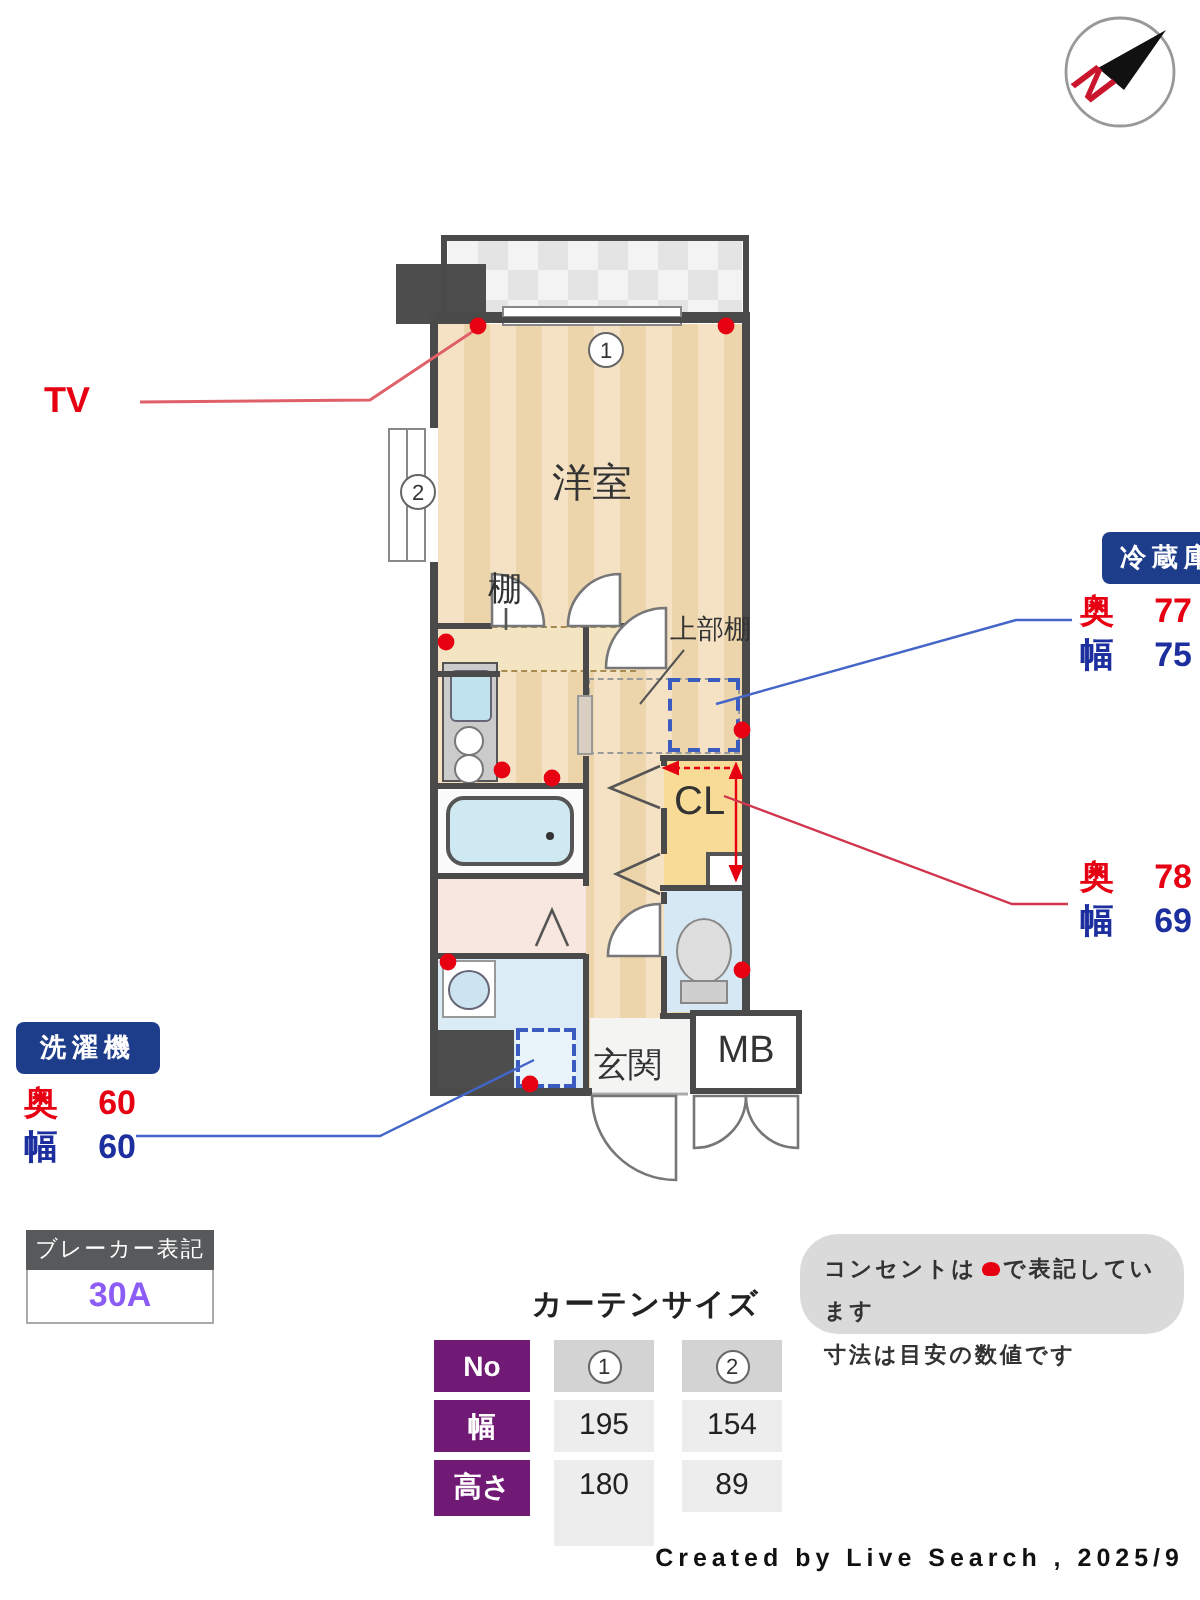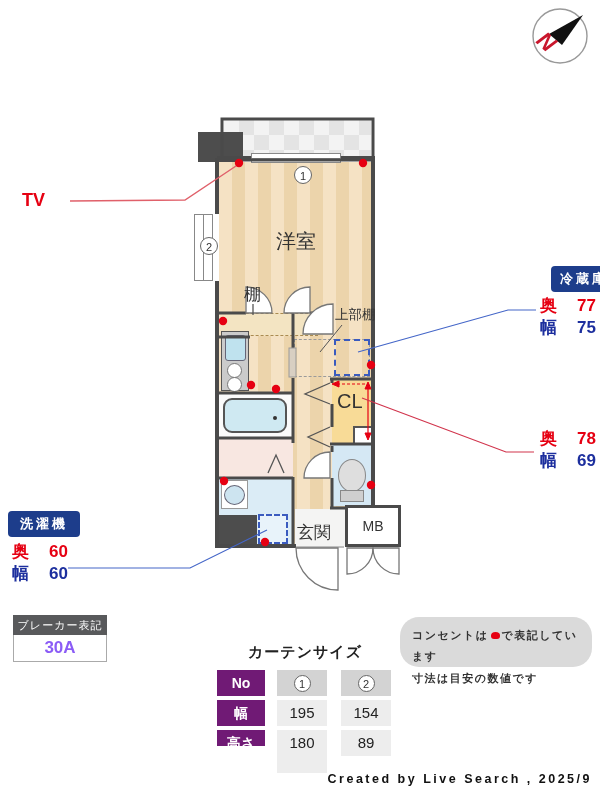--- a/index.html
+++ b/index.html
@@ -63,21 +63,21 @@
 
   <div class="abs" style="left:332px;top:380px;width:40px;height:63px;background:#f8db97"></div>
   <div class="abs" style="left:353px;top:426px;width:19px;height:17px;background:#fff;border-left:2px solid #555;border-top:2px solid #555;box-sizing:border-box"></div>
   <div class="abs" style="left:332px;top:445px;width:41px;height:61px;background:#d5e8f4">
     <div class="abs" style="left:6px;top:14px;width:28px;height:33px;background:#dedede;border:1.5px solid #888;border-radius:50%;box-sizing:border-box"></div>
     <div class="abs" style="left:8px;top:45px;width:24px;height:12px;background:#cfcfcf;border:1px solid #888;box-sizing:border-box"></div>
   </div>
   <div class="abs" style="left:332px;top:507px;width:19px;height:19px;background:#fae4a9"></div>
   <div class="abs" style="left:295px;top:509px;width:50px;height:37px;background:#f4f4f3"></div>
   <div class="abs" style="left:345px;top:505px;width:56px;height:42px;background:#fff;border:3px solid #4a4a4a;box-sizing:border-box;display:flex;align-items:center;justify-content:center">
-    <span class="label" style="font-size:14px">MB</span>
+    <span class="label" style="font-size:19px">MB</span>
   </div>
 
   <div class="abs" style="left:198px;top:132px;width:45px;height:30px;background:#4d4d4d"></div>
   <div class="abs" style="left:251px;top:153px;width:90px;height:10px;background:#fff;border:1px solid #888;box-sizing:border-box">
     <div class="abs" style="left:0;top:4px;width:100%;height:1px;background:#888"></div>
   </div>
   <div class="abs" style="left:194px;top:214px;width:19px;height:67px;background:#fff;border:1px solid #888;box-sizing:border-box">
     <div class="abs" style="left:8px;top:0;width:1px;height:100%;background:#888"></div>
   </div>
 
@@ -191,24 +191,24 @@
         <span>幅</span>
         <span>60</span>
       </div>
   </div>
 
   <div class="abs" style="left:13px;top:615px;width:94px">
     <div style="background:#58595b;color:#fff;font-size:11px;text-align:center;line-height:20px;letter-spacing:1px">ブレーカー表記</div>
     <div style="background:#fff;border:1.5px solid #aaa;border-top:none;color:#8b5cf6;font-size:17px;font-weight:bold;text-align:center;line-height:26px">30A</div>
   </div>
 
-  <div class="abs" style="left:230px;top:643px;width:150px;text-align:center;font-size:15px;font-weight:bold;letter-spacing:1px;color:#222">カーテンサイズ</div>
+  <div class="abs" style="left:230px;top:643px;width:150px;text-align:right;font-size:15px;font-weight:bold;letter-spacing:1px;color:#222">カーテンサイズ</div>
   <div class="abs tbl-h" style="left:217px;top:670px;width:48px;height:26px">No</div>
   <div class="abs tbl-h" style="left:217px;top:700px;width:48px;height:26px">幅</div>
-  <div class="abs tbl-h" style="left:217px;top:730px;width:48px;height:16px">高さ</div>
+  <div class="abs tbl-h" style="left:217px;top:730px;width:48px;height:28px">高さ</div>
   <div class="abs tbl-c gray" style="left:277px;top:670px;width:50px;height:26px">
       <span class="circled" style="width:17px;height:17px;line-height:16px">1</span>
     </div>
   <div class="abs tbl-c gray" style="left:341px;top:670px;width:50px;height:26px">
       <span class="circled" style="width:17px;height:17px;line-height:16px">2</span>
     </div>
   <div class="abs tbl-c" style="left:277px;top:700px;width:50px;height:26px">195</div>
   <div class="abs tbl-c" style="left:341px;top:700px;width:50px;height:26px">154</div>
   <div class="abs tbl-c" style="left:277px;top:730px;width:50px;height:43px">180</div>
   <div class="abs tbl-c" style="left:341px;top:730px;width:50px;height:26px">89</div>

